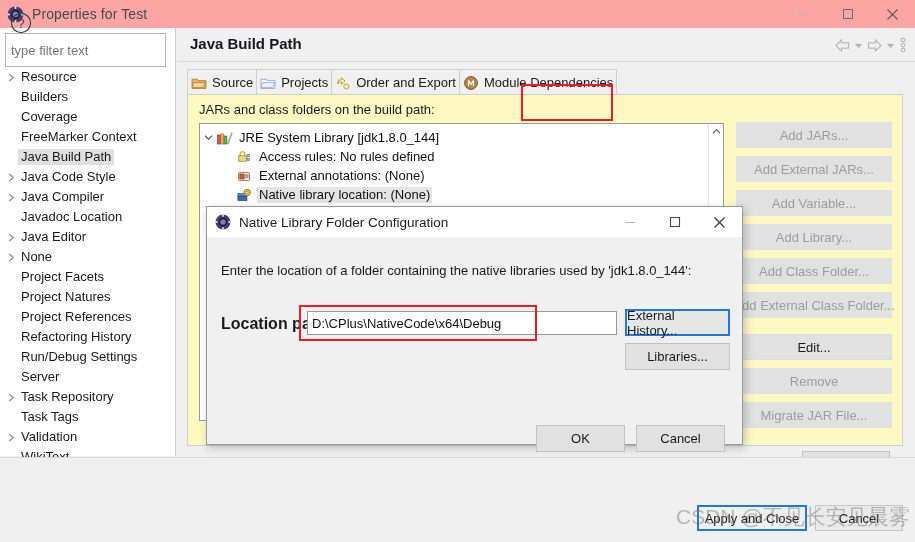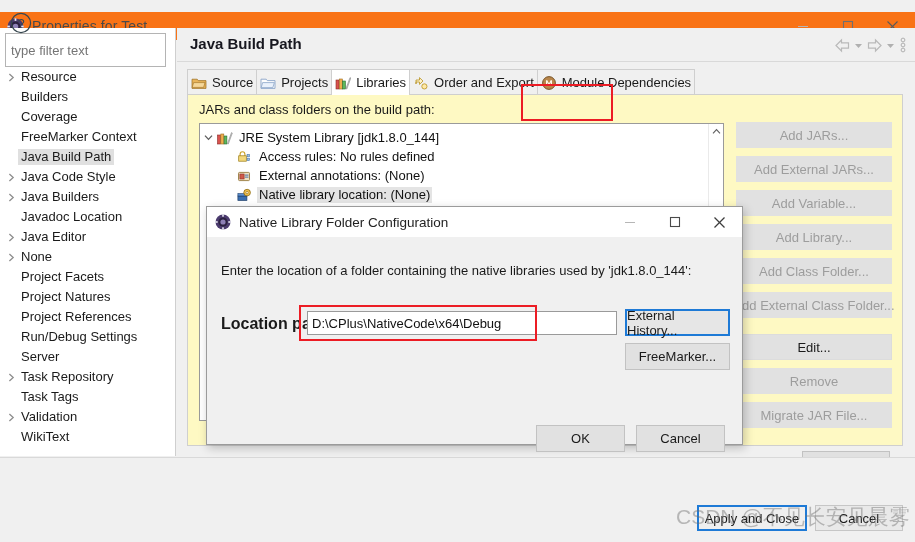--- a/index.html
+++ b/index.html
@@ -13,22 +13,22 @@
     background: #ffffff;
   }
   #app {
     position: relative;
     width: 915px; height: 542px;
     background: #f0f0f0;
   }
 
   
   .titlebar {
-    position: absolute; left: 0; top: 12px; width: 915px; height: 28px;
-    background: #f97316;
+    position: absolute; left: 0; top: 0; width: 915px; height: 28px;
+    background: #fca5a5;
     display: flex; align-items: center;
   }
   .titlebar .app-icon {
     margin-left: 7px; margin-right: 8px;
     width: 17px; height: 17px;
     display: block;
   }
   .titlebar .title-text {
     font-size: 14px; color: #4a4a4a; letter-spacing: .1px;
   }
@@ -394,21 +394,21 @@
             </svg>
           </span>
           <span class="lbl">Java Code Style</span>
         </div>
         <div class="tree-item">
           <span class="twisty">
             <svg width="7" height="9" viewBox="0 0 7 9">
               <path d="M1.4 1 L5.2 4.5 L1.4 8" fill="none" stroke="#8f8f8f" stroke-width="1.3"></path>
             </svg>
           </span>
-          <span class="lbl">Java Builders</span>
+          <span class="lbl">Java Compiler</span>
         </div>
         <div class="tree-item">
           <span class="twisty"></span>
           <span class="lbl">Javadoc Location</span>
         </div>
         <div class="tree-item">
           <span class="twisty">
             <svg width="7" height="9" viewBox="0 0 7 9">
               <path d="M1.4 1 L5.2 4.5 L1.4 8" fill="none" stroke="#8f8f8f" stroke-width="1.3"></path>
             </svg>
@@ -427,20 +427,24 @@
           <span class="twisty"></span>
           <span class="lbl">Project Facets</span>
         </div>
         <div class="tree-item">
           <span class="twisty"></span>
           <span class="lbl">Project Natures</span>
         </div>
         <div class="tree-item">
           <span class="twisty"></span>
           <span class="lbl">Project References</span>
+        </div>
+        <div class="tree-item">
+          <span class="twisty"></span>
+          <span class="lbl">Refactoring History</span>
         </div>
         <div class="tree-item">
           <span class="twisty"></span>
           <span class="lbl">Run/Debug Settings</span>
         </div>
         <div class="tree-item">
           <span class="twisty"></span>
           <span class="lbl">Server</span>
         </div>
         <div class="tree-item">
@@ -512,29 +516,20 @@
             <path d="M2.6 7.6 L14 7.6 L12.6 12.4 L1.2 12.4 Z" fill="#f5d79a" stroke="#9a6a1c" stroke-width=".6"></path>
           </svg>
           <span>Source</span>
         </div>
         <div class="tab">
           <svg viewBox="0 0 16 16" class="tico">
             <path d="M1 4.2 L6.2 4.2 L7.3 5.6 L15 5.6 L15 13.4 L1 13.4 Z" fill="#fdfdfd" stroke="#8aa4c8" stroke-width=".9"></path>
             <path d="M2.6 7.6 L14.4 7.6 L12.8 12.6 L1.2 12.6 Z" fill="#eaf1fb" stroke="#8aa4c8" stroke-width=".8"></path>
           </svg>
           <span>Projects</span>
-        </div>
-        <div class="tab active">
-          <svg viewBox="0 0 16 16" class="tico">
-            <rect x="1" y="5" width="3" height="9" fill="#d9534f" stroke="#8a2b27" stroke-width=".6"></rect>
-            <rect x="4.3" y="4" width="3" height="10" fill="#f0ad4e" stroke="#9a6a1c" stroke-width=".6"></rect>
-            <rect x="7.6" y="6" width="2.8" height="8" fill="#5cb85c" stroke="#2d6b2d" stroke-width=".6"></rect>
-            <path d="M11 13.6 L15 2.6 L15.8 3 L11.8 14 Z" fill="#e8e8e8" stroke="#7d7d7d" stroke-width=".6"></path>
-          </svg>
-          <span>Libraries</span>
         </div>
         <div class="tab">
           <svg viewBox="0 0 16 16" class="tico">
             <path d="M3 9 L3 5 L6.5 5 L6.5 2.6 L10 6 L6.5 9.4 L6.5 7 L3 7 Z" fill="#fff2c9" stroke="#b8921f" stroke-width=".8"></path>
             <circle cx="11.4" cy="11.4" r="2.6" fill="#ffe9a8" stroke="#b8921f" stroke-width=".8"></circle>
           </svg>
           <span>Order and Export</span>
         </div>
         <div class="tab">
           <svg viewBox="0 0 16 16" class="tico">
@@ -667,19 +662,19 @@
         </div>
       </div>
     </div>
 
     <div class="dlg-body">
       <div class="dlg-desc">Enter the location of a folder containing the native libraries used by 'jdk1.8.0_144':</div>
       <div class="dlg-lblrow">Location path:</div>
       <input class="path-input" type="text" value="D:\CPlus\NativeCode\x64\Debug" style="">
       <div class="path-redbox"></div>
       <div class="ext-btn">External History...</div>
-      <div class="ws-btn">FreeMarker...</div>
+      <div class="ws-btn">Libraries...</div>
       <div class="ok-btn">OK</div>
       <div class="cancel-btn">Cancel</div>
     </div>
   </div>
 
 </div>
 
 </body></html>

